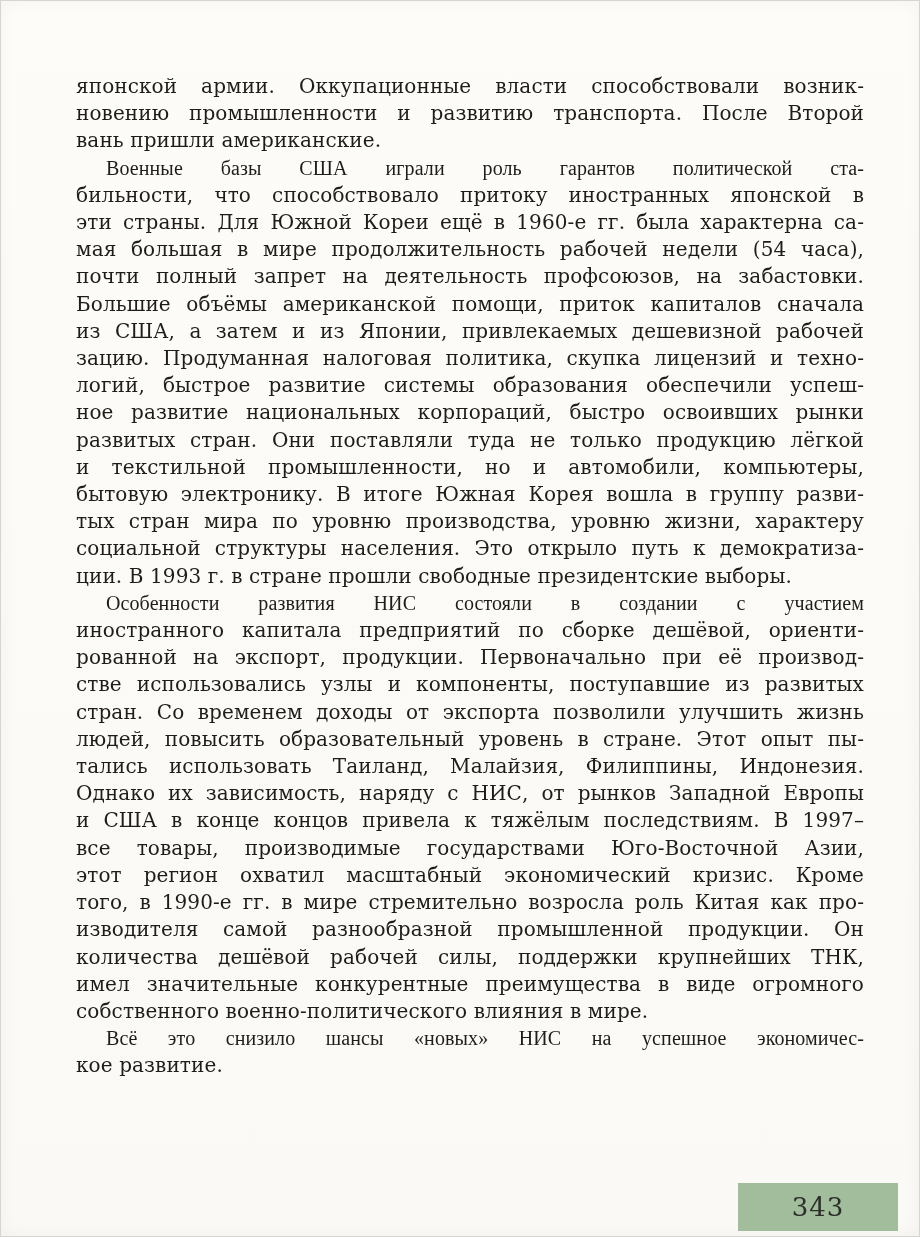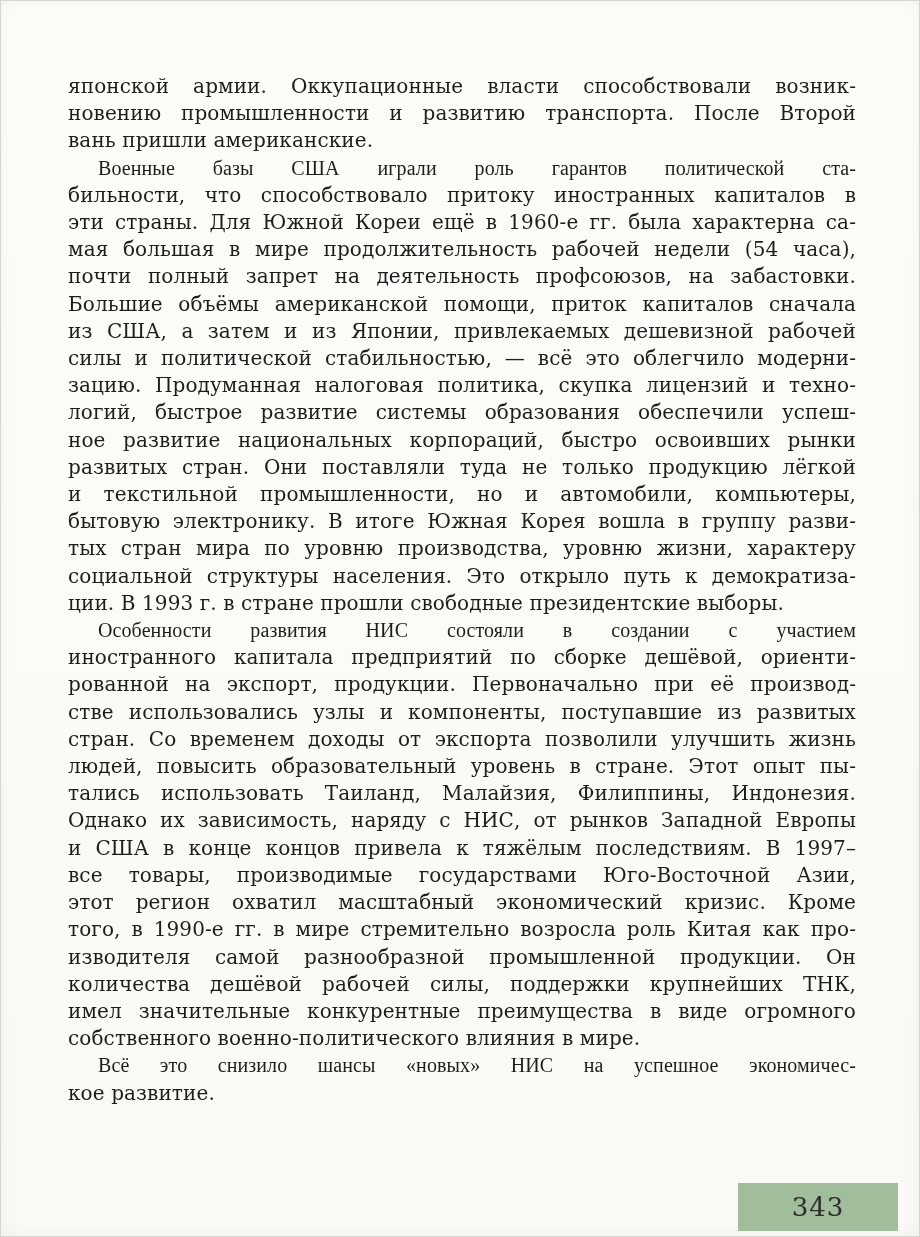--- a/index.html
+++ b/index.html
@@ -17,21 +17,21 @@
   .scan {
     position: absolute;
     inset: 0;
     box-sizing: border-box;
     background: linear-gradient(180deg, #fdfcf9 0%, #fbfaf7 60%, #faf9f5 100%);
     border: 1px solid #d6d5d2;
     box-shadow: inset 0 0 18px rgba(0,0,0,0.04);
   }
   .text-block {
     position: absolute;
-    left: 67px;
+    left: 75px;
     top: 72px;
     width: 788px;
     color: #1f1d1a;
     font-size: 20px;
     line-height: 27.2px;
     letter-spacing: 0.1px;
   }
   .paragraph {
     margin: 0;
   }
@@ -68,27 +68,26 @@
 
 <div class="scan">
   <main class="text-block" id="textBlock" style="color: rgb(31, 29, 26);">
       <div class="paragraph">
         <div class="line">японской армии. Оккупационные власти способствовали возник-</div>
         <div class="line">новению промышленности и развитию транспорта. После Второй</div>
         <div class="line last">вань пришли американские.</div>
       </div>
       <div class="paragraph indent">
         <div class="line">Военные базы США играли роль гарантов политической ста-</div>
-        <div class="line">бильности, что способствовало притоку иностранных капиталов в</div>
+        <div class="line">бильности, что способствовало притоку иностранных японской в</div>
         <div class="line">эти страны. Для Южной Кореи ещё в 1960-е гг. была характерна са-</div>
         <div class="line">мая большая в мире продолжительность рабочей недели (54 часа),</div>
         <div class="line">почти полный запрет на деятельность профсоюзов, на забастовки.</div>
         <div class="line">Большие объёмы американской помощи, приток капиталов сначала</div>
         <div class="line">из США, а затем и из Японии, привлекаемых дешевизной рабочей</div>
-        <div class="line">силы и политической стабильностью, — всё это облегчило модерни-</div>
         <div class="line">зацию. Продуманная налоговая политика, скупка лицензий и техно-</div>
         <div class="line">логий, быстрое развитие системы образования обеспечили успеш-</div>
         <div class="line">ное развитие национальных корпораций, быстро освоивших рынки</div>
         <div class="line">развитых стран. Они поставляли туда не только продукцию лёгкой</div>
         <div class="line">и текстильной промышленности, но и автомобили, компьютеры,</div>
         <div class="line">бытовую электронику. В итоге Южная Корея вошла в группу разви-</div>
         <div class="line">тых стран мира по уровню производства, уровню жизни, характеру</div>
         <div class="line">социальной структуры населения. Это открыло путь к демократиза-</div>
         <div class="line last">ции. В 1993 г. в стране прошли свободные президентские выборы.</div>
       </div>

